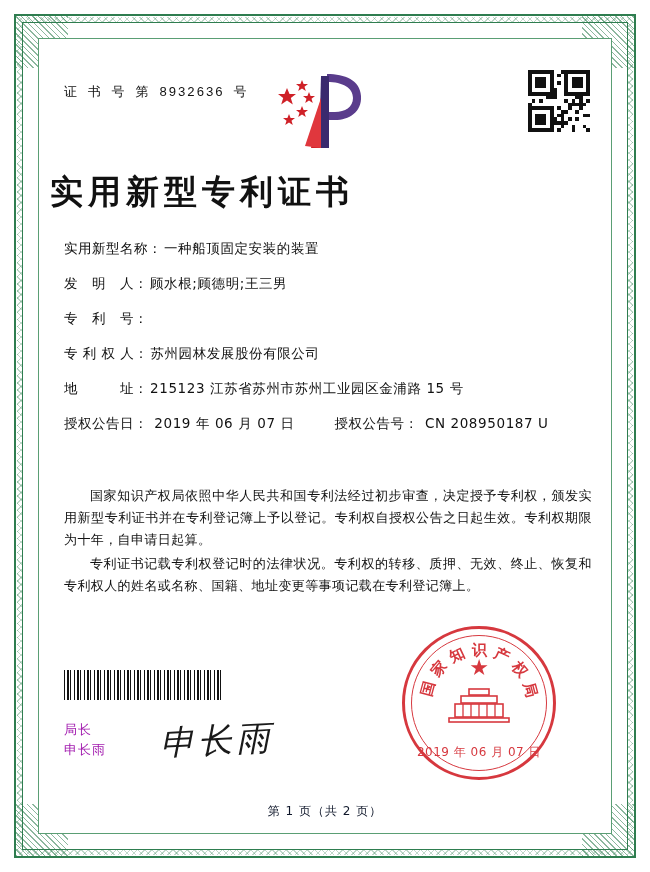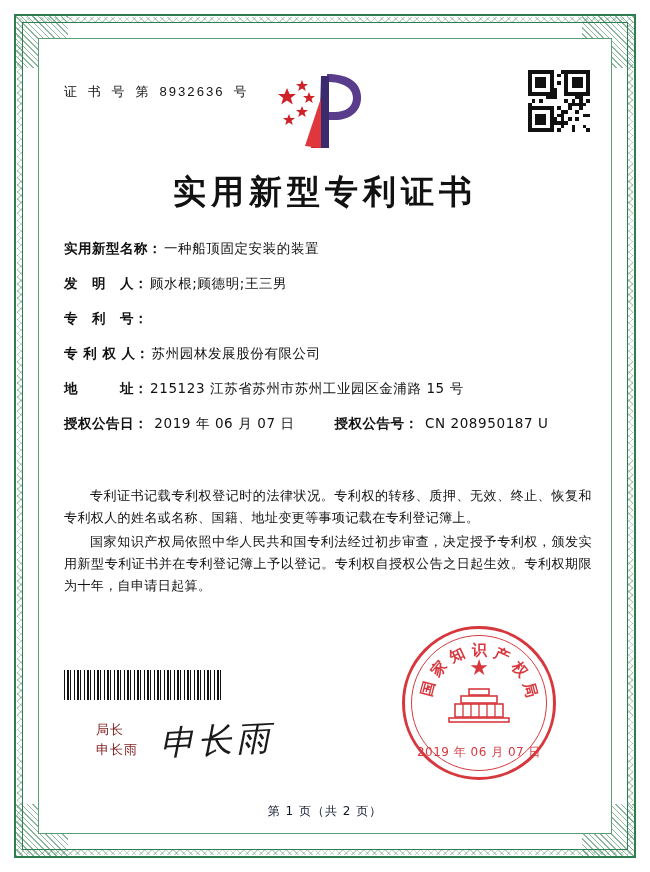--- a/index.html
+++ b/index.html
@@ -121,21 +121,20 @@
     transform: translateX(-50%);
     width: 120px;
     height: 88px;
   }
 
   .title {
     position: absolute;
     left: 0;
     right: 0;
     top: 120px;
-    text-align: center;
     font-size: 33px;
     letter-spacing: 5px;
     font-weight: bold;
     color: #111;
     font-family: "DejaVu Sans", "Liberation Sans", sans-serif;
   }
 
   .fields {
     position: absolute;
     left: 14px;
@@ -145,21 +144,20 @@
   .field-row {
     display: flex;
     align-items: baseline;
     margin-bottom: 17px;
     font-size: 13.5px;
     color: #111;
   }
   .field-label {
     white-space: nowrap;
     letter-spacing: 0.5px;
-    font-weight: bold;
   }
   .field-value {
     margin-left: 2px;
     letter-spacing: 0.6px;
   }
   .row-split {
     display: flex;
     align-items: flex-start;
   }
   .row-split .grp2 { margin-left: 40px; }
@@ -196,24 +194,23 @@
       #111 6px, #111 7px,
       #fff 7px, #fff 10px
     );
   }
 
   .signature-block {
     position: absolute;
     left: 14px;
     bottom: 62px;
     font-size: 13px;
-    color: #7f1d1d;
+    color: #a21caf;
     line-height: 20px;
     letter-spacing: 1px;
-    margin-left: 32px;
   }
   .handwriting {
     position: absolute;
     left: 110px;
     bottom: 58px;
     font-family: "DejaVu Serif", "Liberation Serif", serif;
     font-size: 34px;
     font-style: italic;
     color: #1a1a1a;
     letter-spacing: 4px;
@@ -653,22 +650,22 @@
         </span>
         <span class="grp2">
           <span class="field-label">授权公告号：</span>
           <span class="field-value">CN 208950187 U</span>
         </span>
       </div>
 
     </div>
 
     <div class="body-text">
+      <p>国家知识产权局依照中华人民共和国专利法经过初步审查，决定授予专利权，颁发实用新型专利证书并在专利登记簿上予以登记。专利权自授权公告之日起生效。专利权期限为十年，自申请日起算。</p>
       <p>专利证书记载专利权登记时的法律状况。专利权的转移、质押、无效、终止、恢复和专利权人的姓名或名称、国籍、地址变更等事项记载在专利登记簿上。</p>
-      <p>国家知识产权局依照中华人民共和国专利法经过初步审查，决定授予专利权，颁发实用新型专利证书并在专利登记簿上予以登记。专利权自授权公告之日起生效。专利权期限为十年，自申请日起算。</p>
     </div>
 
     <div class="barcode"></div>
 
     <div class="signature-block">
       <div>局长</div>
       <div>申长雨</div>
     </div>
 
     <div class="handwriting">申长雨</div>

